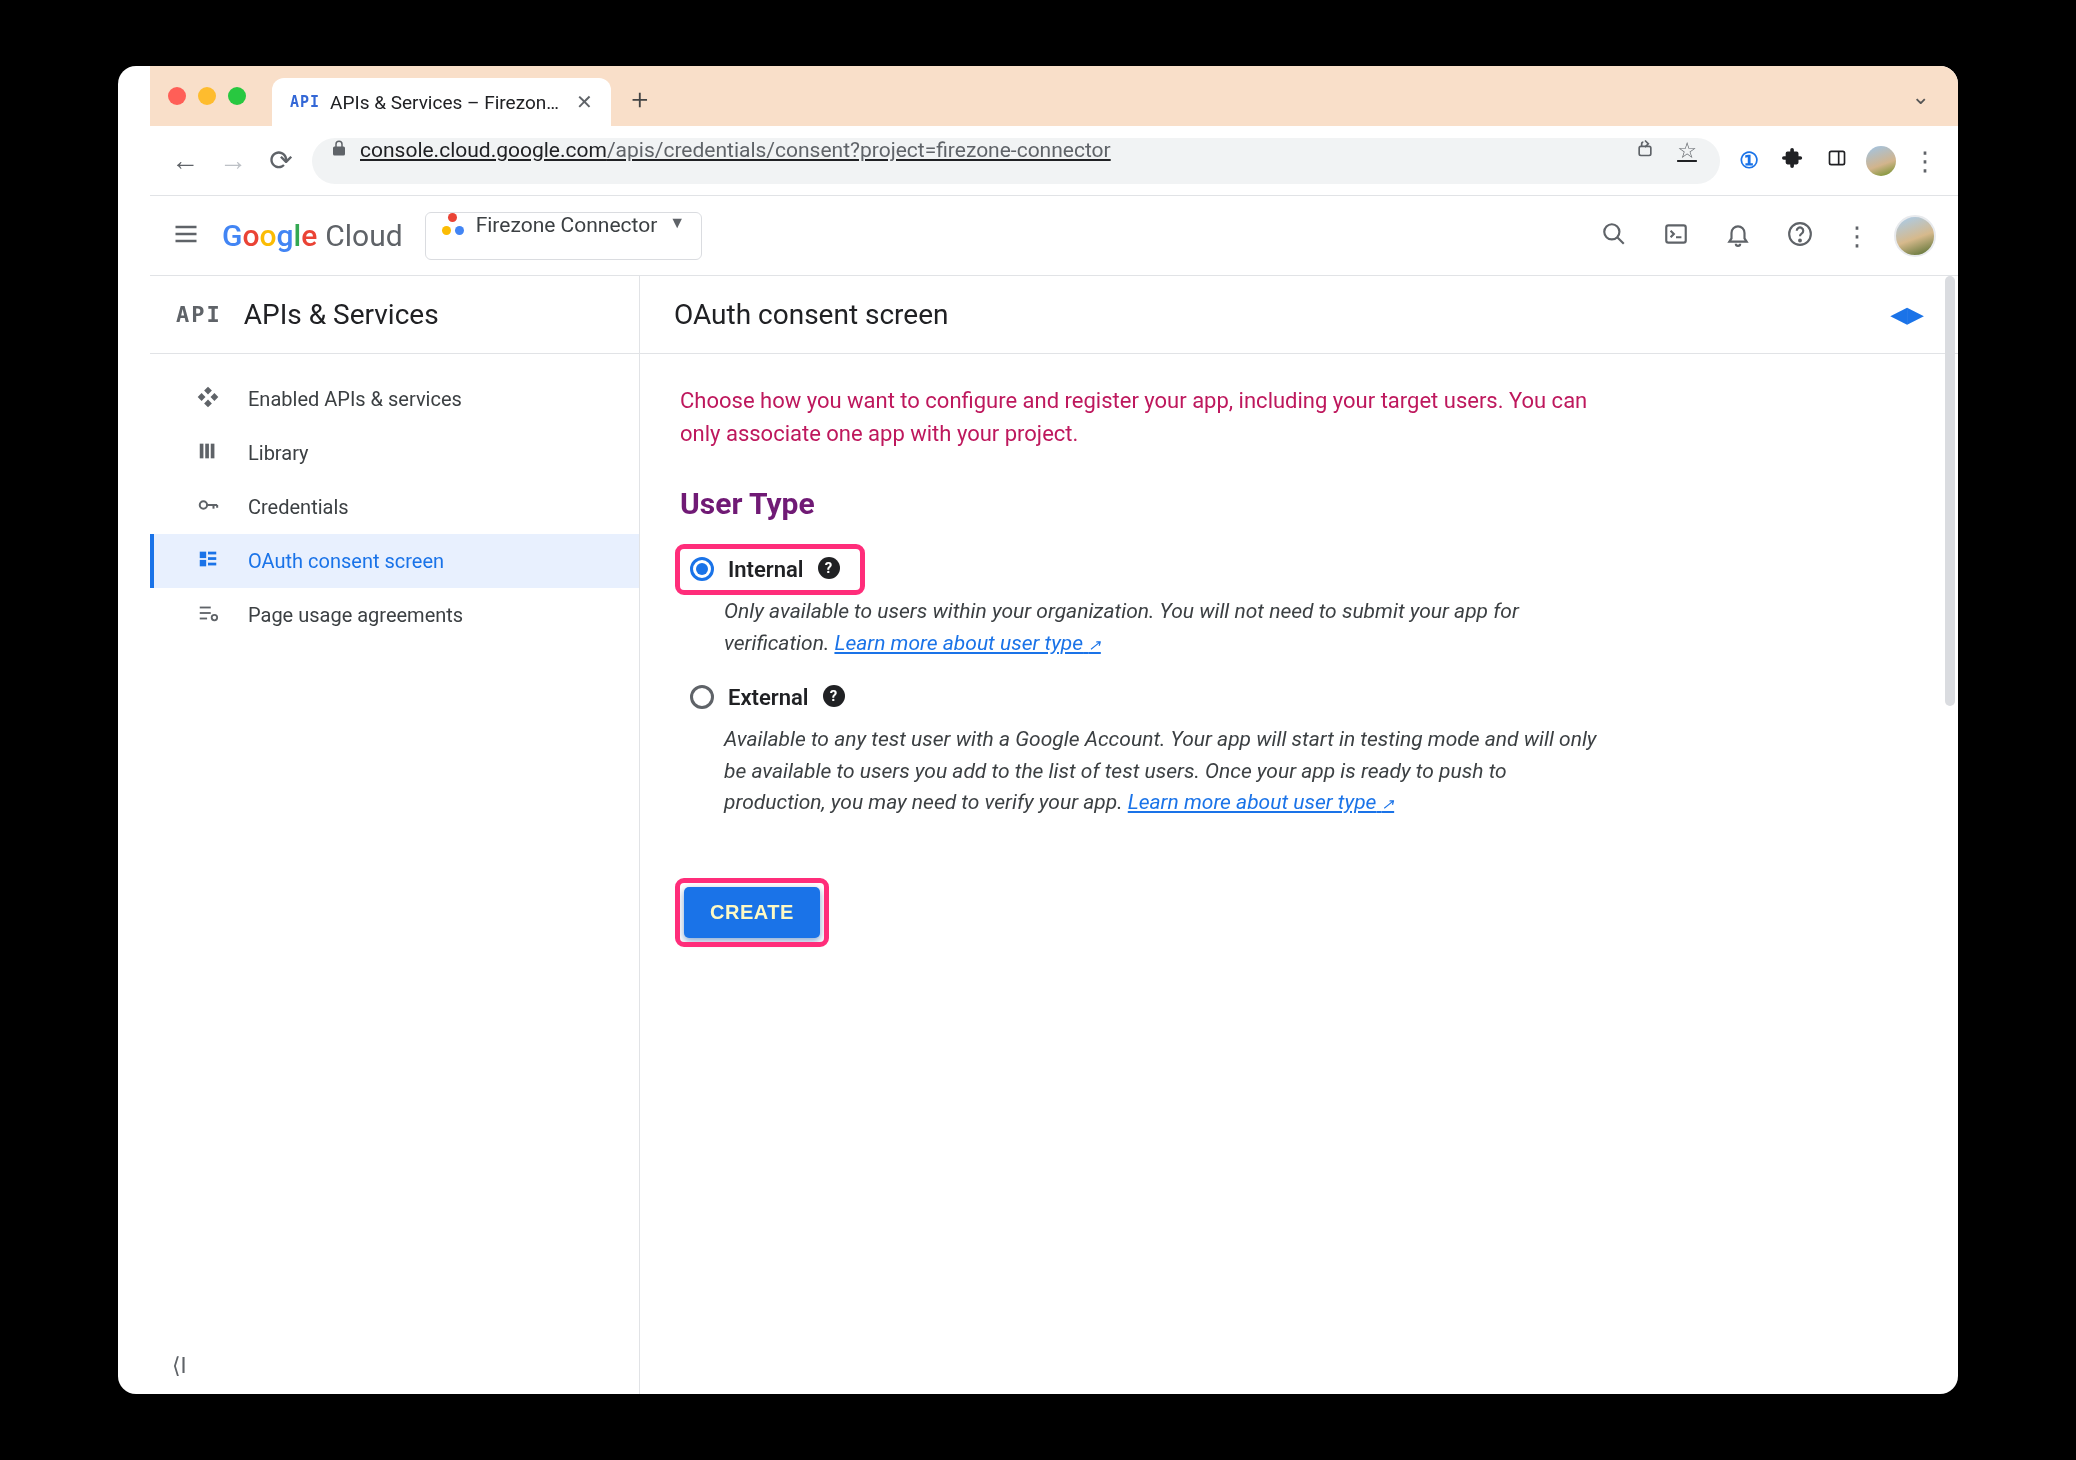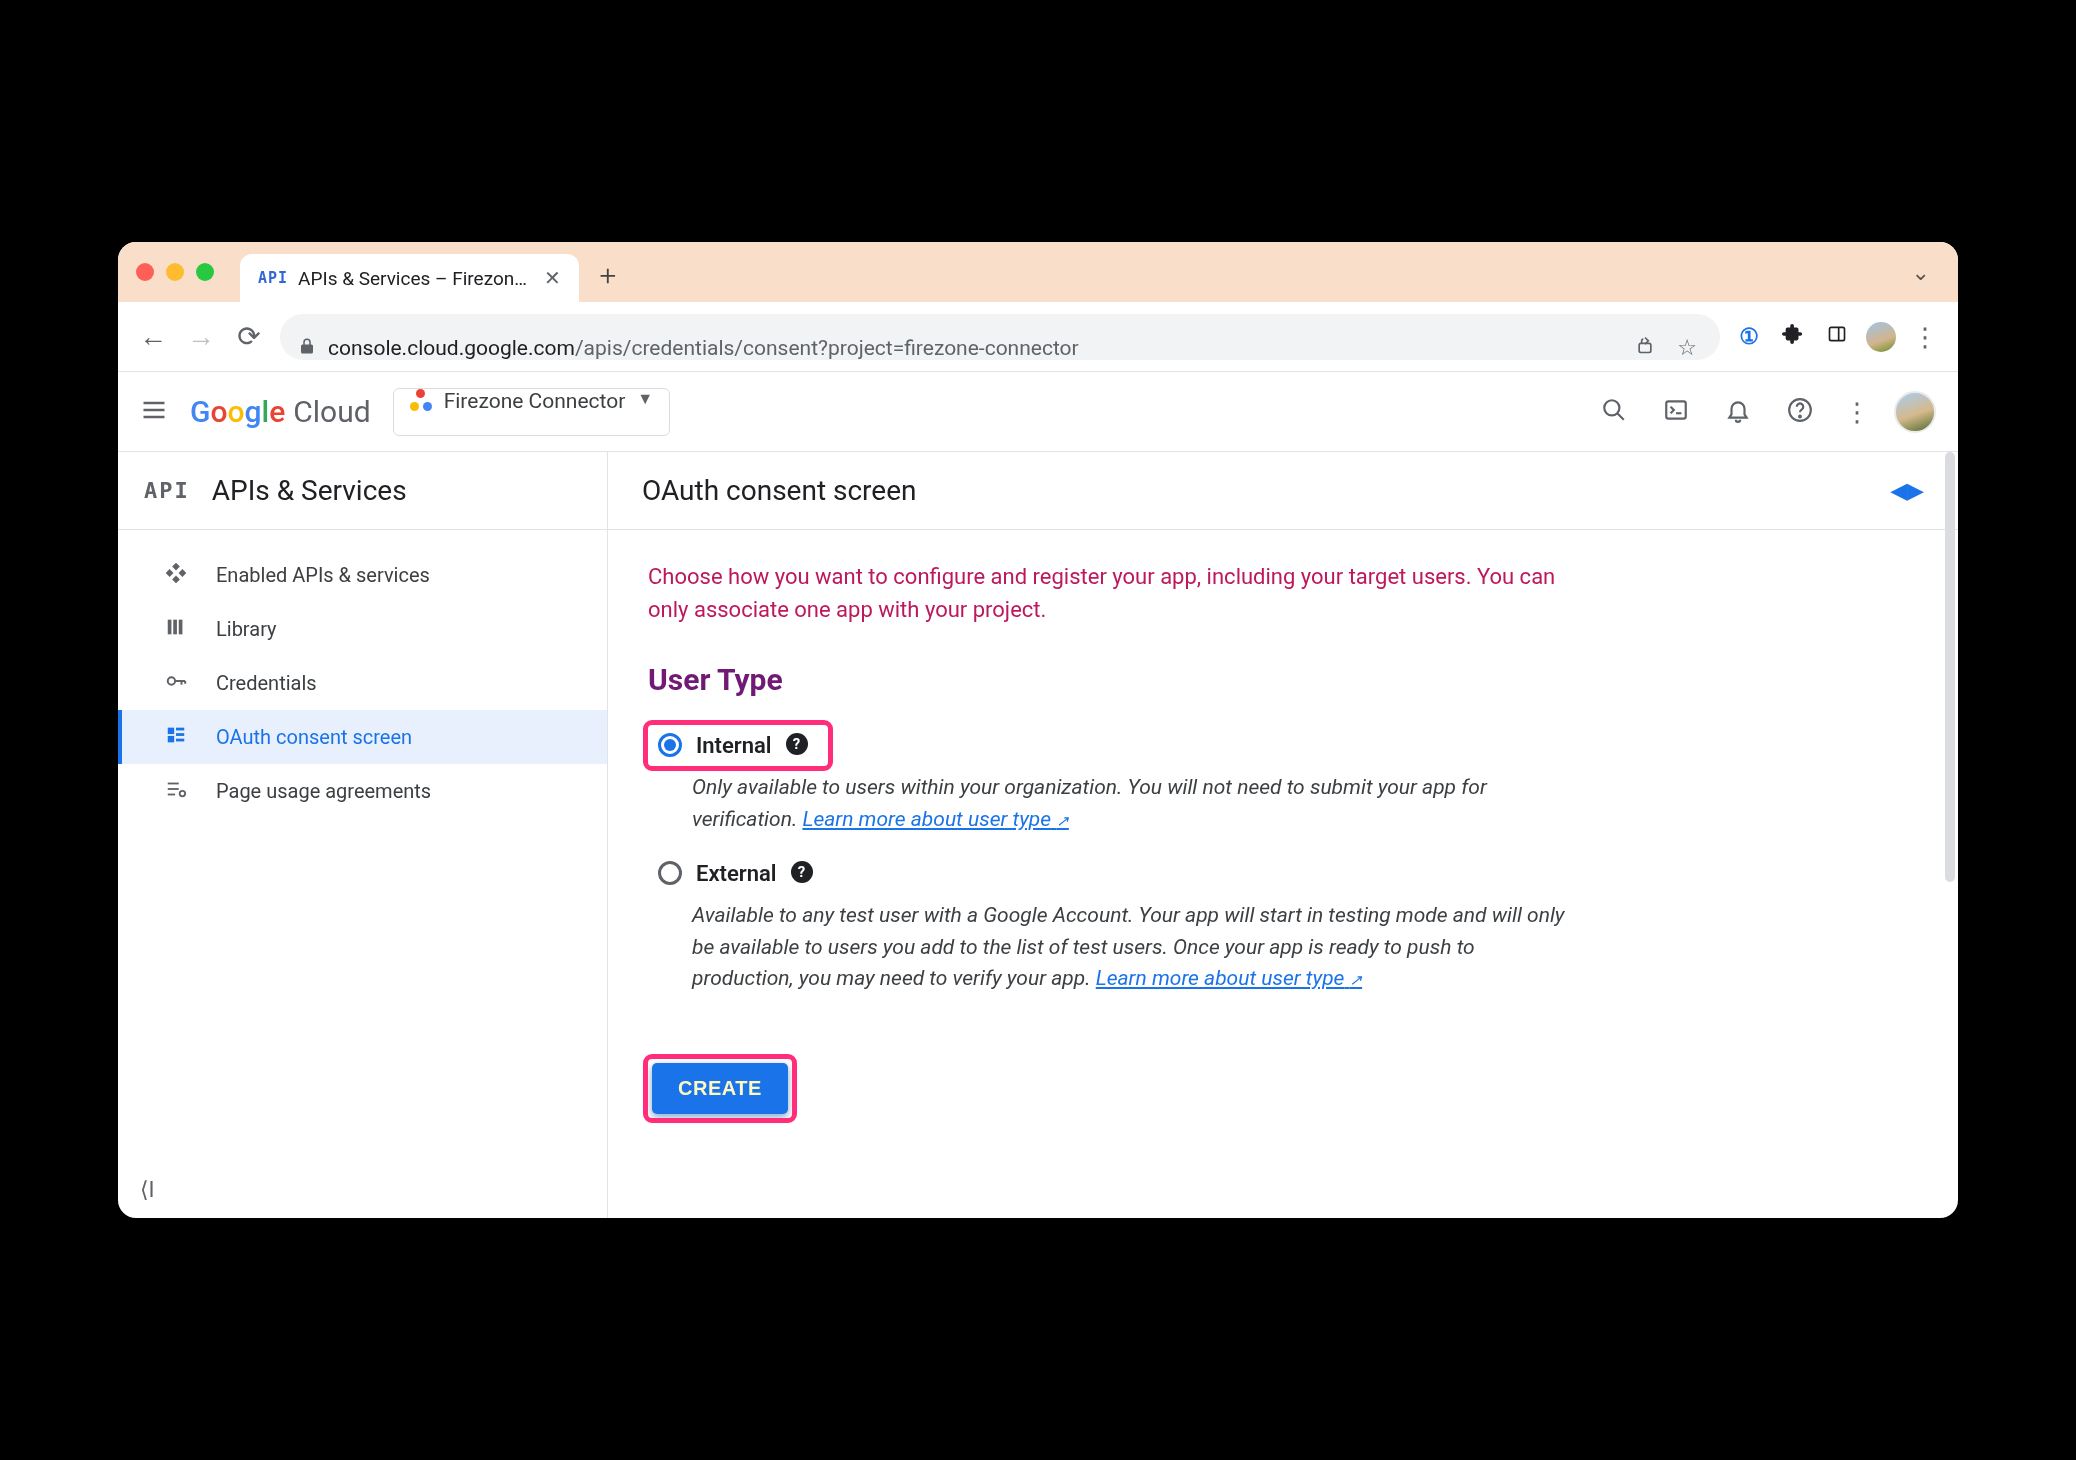--- a/index.html
+++ b/index.html
@@ -7,27 +7,28 @@
     background: #000;
     font-family: -apple-system, BlinkMacSystemFont, "Segoe UI", Roboto, Arial, sans-serif;
     width: 2076px;
     height: 1460px;
     display: flex;
     align-items: center;
     justify-content: center;
   }
   .window {
     width: 1840px;
-    height: 976px;
+    height: 1328px;
     background: #fff;
     border-radius: 18px;
     overflow: hidden;
     box-shadow: 0 30px 80px rgba(0,0,0,.5);
     display: flex;
     flex-direction: column;
+    padding-left: 32px;
   }
   
   .tabstrip {
     height: 60px;
     background: #f9dfc9;
     display: flex;
     align-items: center;
     padding: 0 18px;
   }
   .traffic { display:flex; gap:12px; margin-right: 26px; }
@@ -64,25 +65,26 @@
     gap: 14px;
   }
   .nav-ic { width:34px; text-align:center; font-size:28px; color:#5f6368; }
   .nav-ic.dim { color:#bdc1c6; }
   .addrbar {
     flex:1;
     height:46px;
     background:#f1f3f4;
     border-radius:23px;
     display:flex;
-    align-items:flex-end;
+    align-items:flex-start;
     padding:0 18px;
     gap:12px;
     color:#202124;
     font-size:21px;
+    text-decoration:underline;
   }
   .addrbar .lock svg { width:18px; height:18px; }
   .addrbar .url { flex:1; white-space:nowrap; overflow:hidden; }
   .url .host { color:#202124; }
   .url .path { color:#5f6368; }
   .ext-ic { width:30px; text-align:center; font-size:22px; color:#5f6368;}
   .ext-ic.blue { color:#1a73e8; font-weight:700;}
   .avatar-sm { width:30px; height:30px; border-radius:50%; background: linear-gradient(160deg,#9fc5e8,#d2b48c 60%,#6b8e23); }
   .kebab { width:30px; text-align:center; font-size:26px; color:#5f6368;}
   

